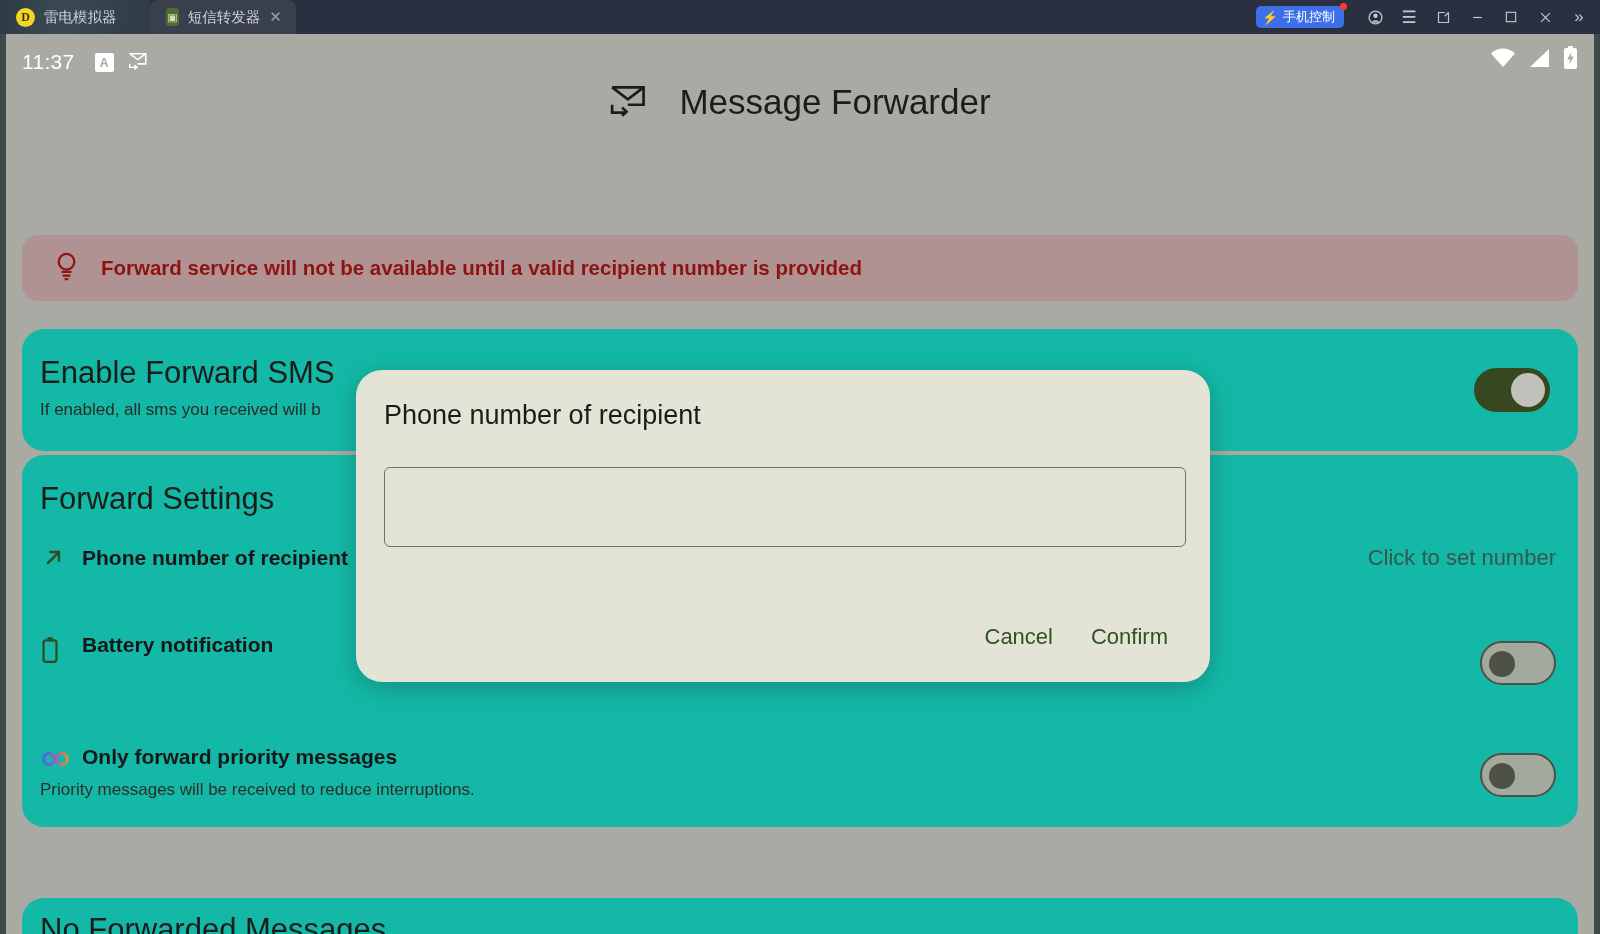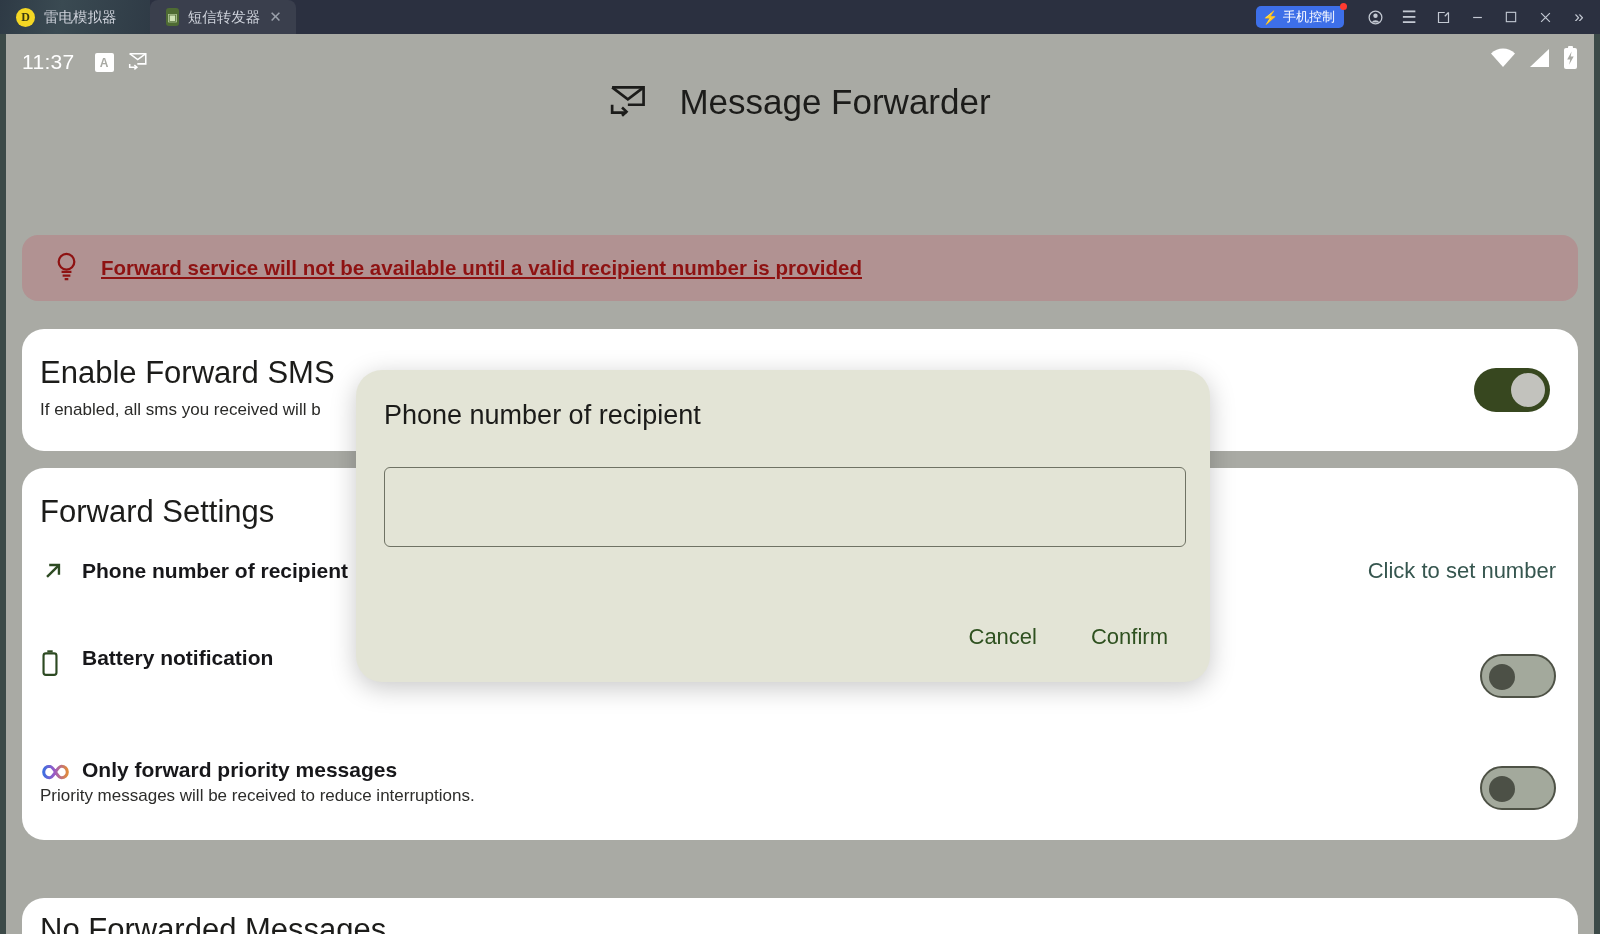--- a/index.html
+++ b/index.html
@@ -130,32 +130,32 @@
   
   .banner {
     position: absolute; left: 22px; top: 201px;
     width: 1556px; height: 66px;
     background: #b19292;
     border-radius: 16px;
     display: flex; align-items: center;
     padding-left: 32px; gap: 22px;
   }
   .banner-text {
-    color: #8e1212; font-size: 20.5px; font-weight: bold; text-decoration: underline;
+    color: #8e1212; font-size: 20.5px; font-weight: bold;
   }
 
   
   .card {
     position: absolute; left: 22px;
     width: 1556px;
-    background: #ffffff;
+    background: #14b8a6;
     border-radius: 22px;
   }
   .card-enable { top: 295px; height: 122px; }
-  .card-settings { top: 434px; height: 372px; text-decoration: underline; }
+  .card-settings { top: 421px; height: 372px; text-decoration: underline; }
   .card-msgs { top: 864px; height: 80px; }
 
   .card-title {
     font-size: 31px; color: #1c1c1a; font-weight: 400;
   }
   .card-sub {
     font-size: 17px; color: #2a2a28;
   }
   .row-title {
     font-size: 21px; color: #17171a; font-weight: bold;
@@ -209,21 +209,21 @@
     border: 1.6px solid #6f7264;
     border-radius: 6px;
     font-size: 22px;
     color: #1b1b19;
     padding: 0 14px;
     outline: none;
     font-family: "Liberation Sans", sans-serif;
   }
   .dialog-actions {
     position: absolute; right: 24px; bottom: 24px;
-    display: flex; align-items: center; gap: 18px;
+    display: flex; align-items: center; gap: 2px;
   }
   .dlg-btn {
     background: transparent; border: none;
     font-size: 22px; color: #2f5120;
     padding: 8px 18px; border-radius: 20px;
     cursor: pointer;
     font-family: "Liberation Sans", sans-serif;
   }
 </style>
 </head>
@@ -388,21 +388,21 @@
           <defs>
             <linearGradient id="infg" x1="0" y1="0" x2="1" y2="0">
               <stop offset="0%" stop-color="#3f6fe0"></stop>
               <stop offset="45%" stop-color="#9b59c6"></stop>
               <stop offset="100%" stop-color="#e08a3c"></stop>
             </linearGradient>
           </defs>
           <path d="M9.5 4.2a5.8 5.8 0 1 0 0 11.6c4.8 0 7.2-11.6 12-11.6a5.8 5.8 0 1 1 0 11.6c-4.8 0-7.2-11.6-12-11.6z" stroke="url(#infg)"></path>
         </svg>
       </span>
-      <span style="display:flex; flex-direction:column; gap:4px;">
+      <span style="display:flex; flex-direction:column; gap:11px;">
         <span class="row-title">Only forward priority messages</span>
         <span class="row-sub" style="margin-left:-42px;">Priority messages will be received to reduce interruptions.</span>
       </span>
       <span class="toggle off" style="margin-left:auto; margin-top:8px;">
         <span class="knob"></span>
       </span>
     </div>
   </div>
 
   <div class="card card-msgs">

